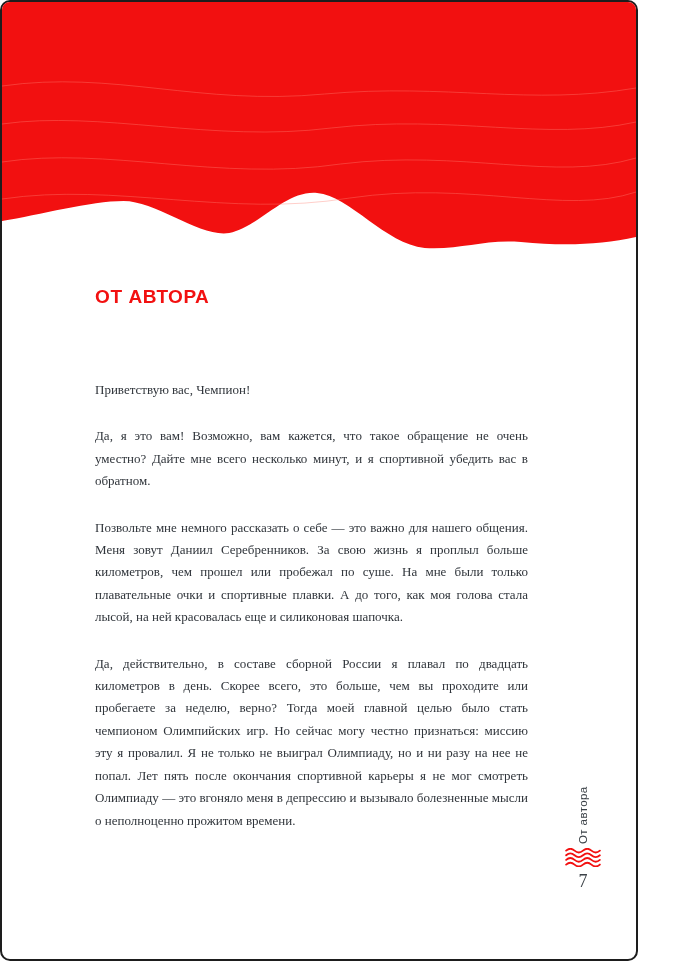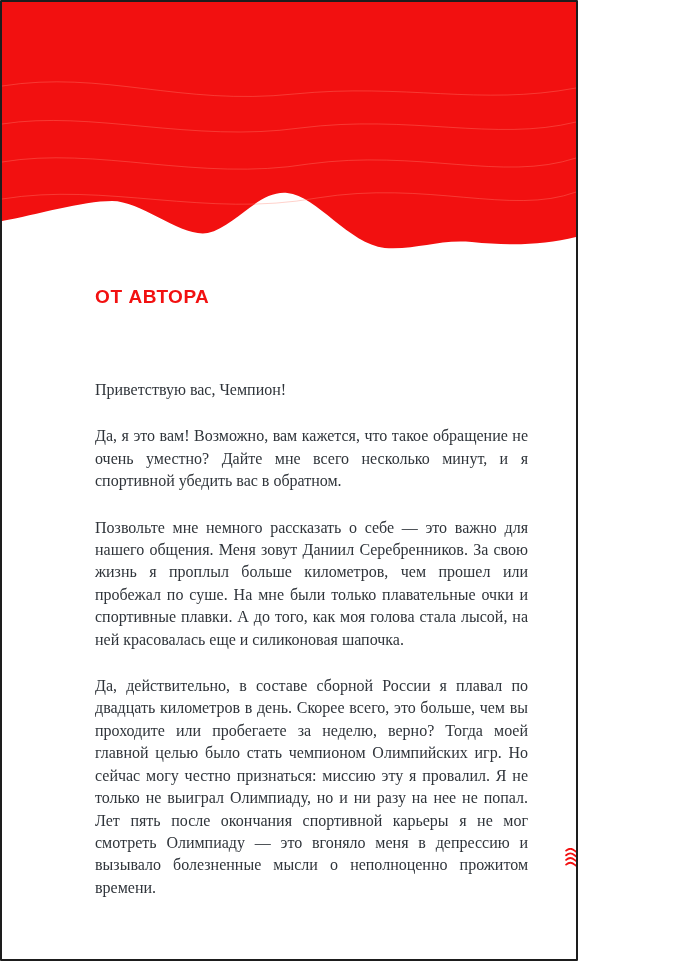--- a/index.html
+++ b/index.html
@@ -3,25 +3,25 @@
 <meta charset="utf-8">
 <style>
   :root{
     --accent-red:#f21010;
     --text-color:#2f343a;
     --muted-color:#3c4248;
   }
   html,body{margin:0;padding:0;background:#ffffff;}
   .page{
     position:relative;
-    width:578px;height:961px;
+    width:638px;height:961px;
     box-sizing:border-box;
     background:#ffffff;
     border:2px solid #1d1d1d;
-    border-radius:1px;
+    border-radius:10px;
     overflow:hidden;
     font-family:"Liberation Serif", serif;
   }
   .header-wave{
     position:absolute;top:0;left:0;width:100%;height:252px;
     display:block;
   }
   .chapter-heading{
     position:absolute;
     left:93px;top:284px;
@@ -29,21 +29,21 @@
     font-family:"Liberation Sans", sans-serif;
     font-weight:700;
     font-size:19px;
     letter-spacing:.6px;
     color:var(--accent-red);
   }
   .body-text{
     position:absolute;
     left:93px;top:377px;
     width:433px;
-    font-size:16px;
+    font-size:13px;
     line-height:22.4px;
     color:var(--text-color);
     text-align:justify;
   }
   .body-text p{margin:0 0 24px 0;}
   .body-text p:first-child{text-align:left;}
   .sidebar{
     position:absolute;
     left:558px;top:766px;
     width:46px;

